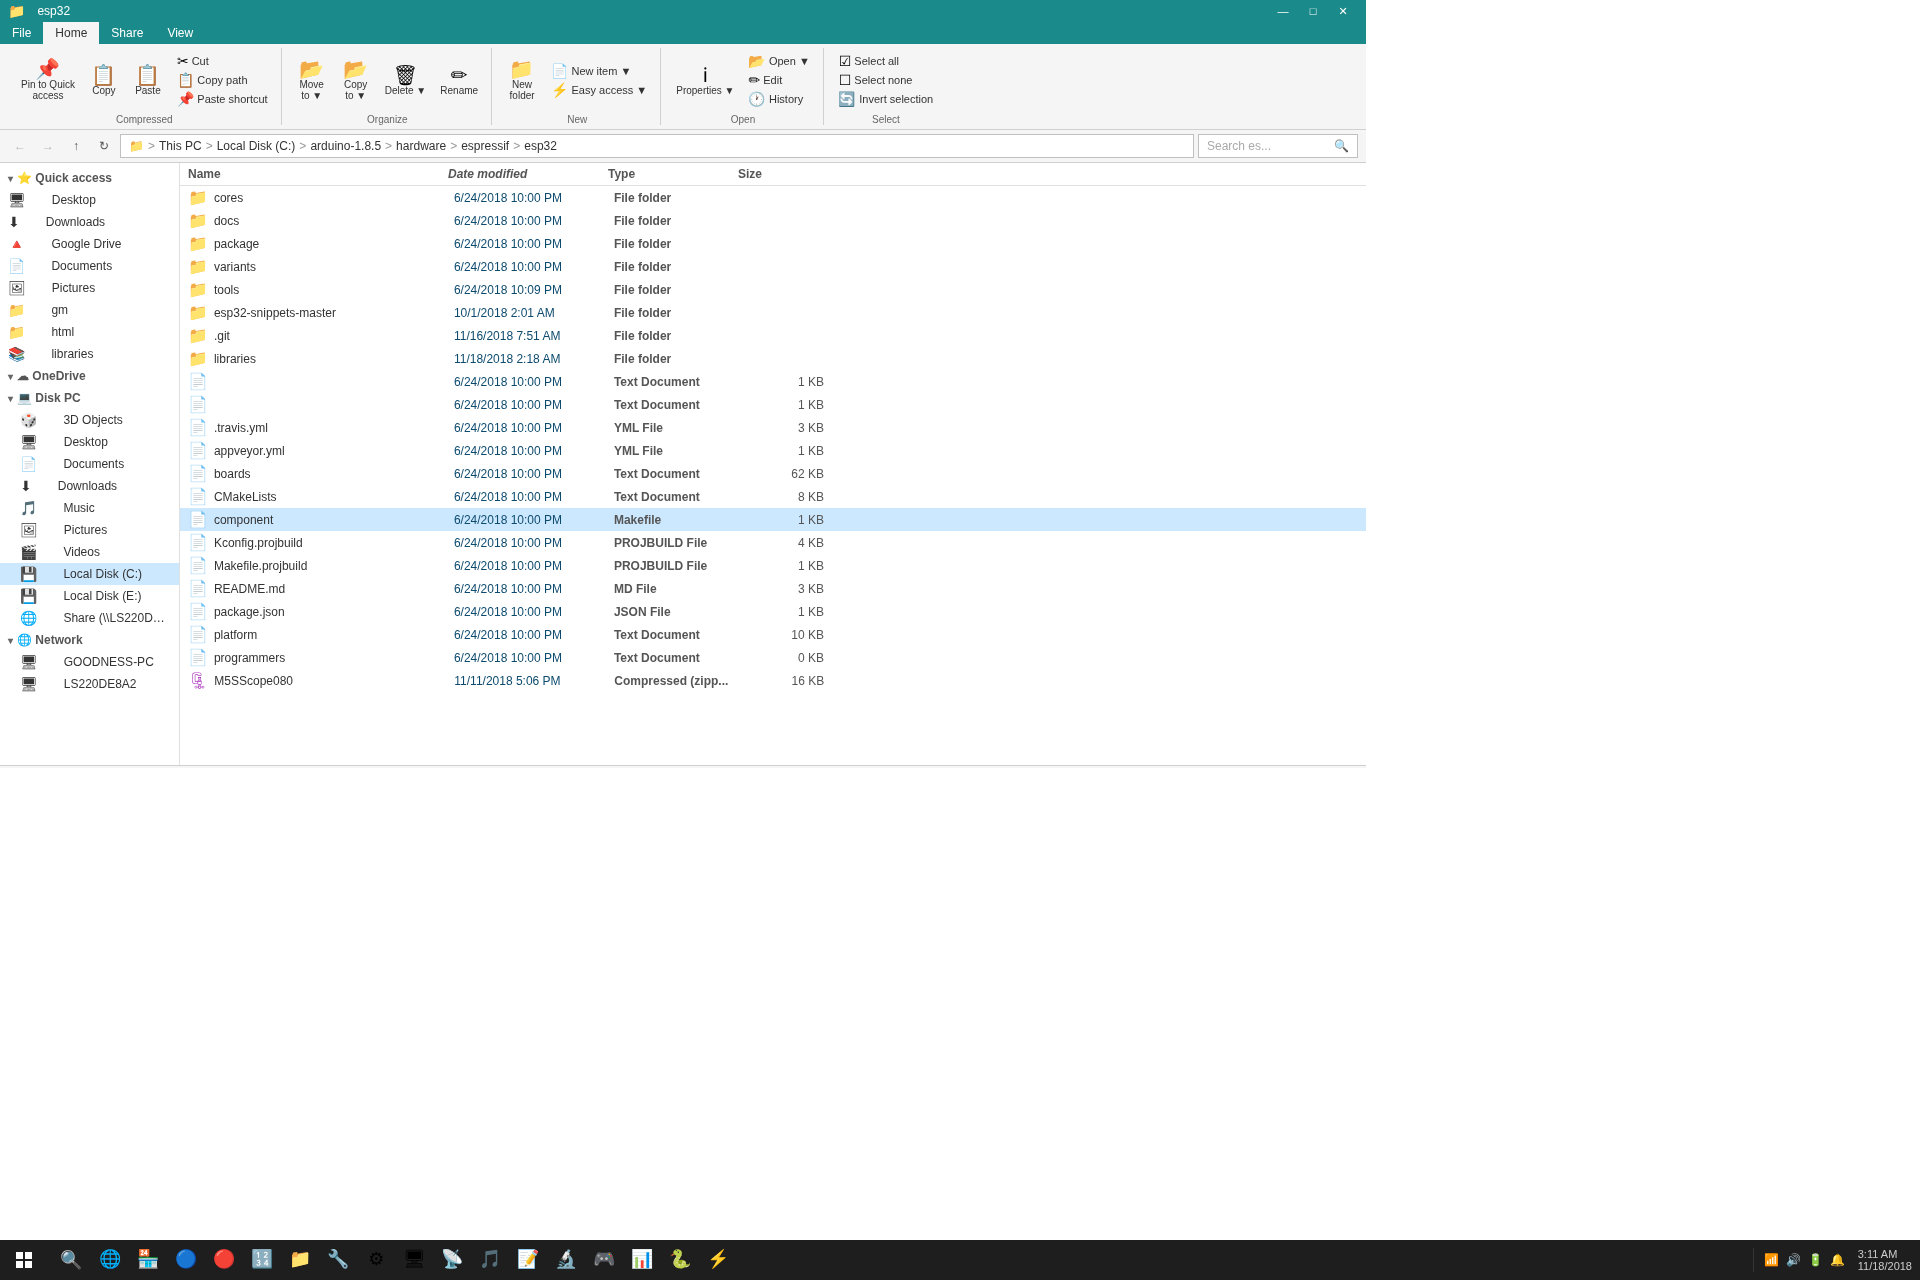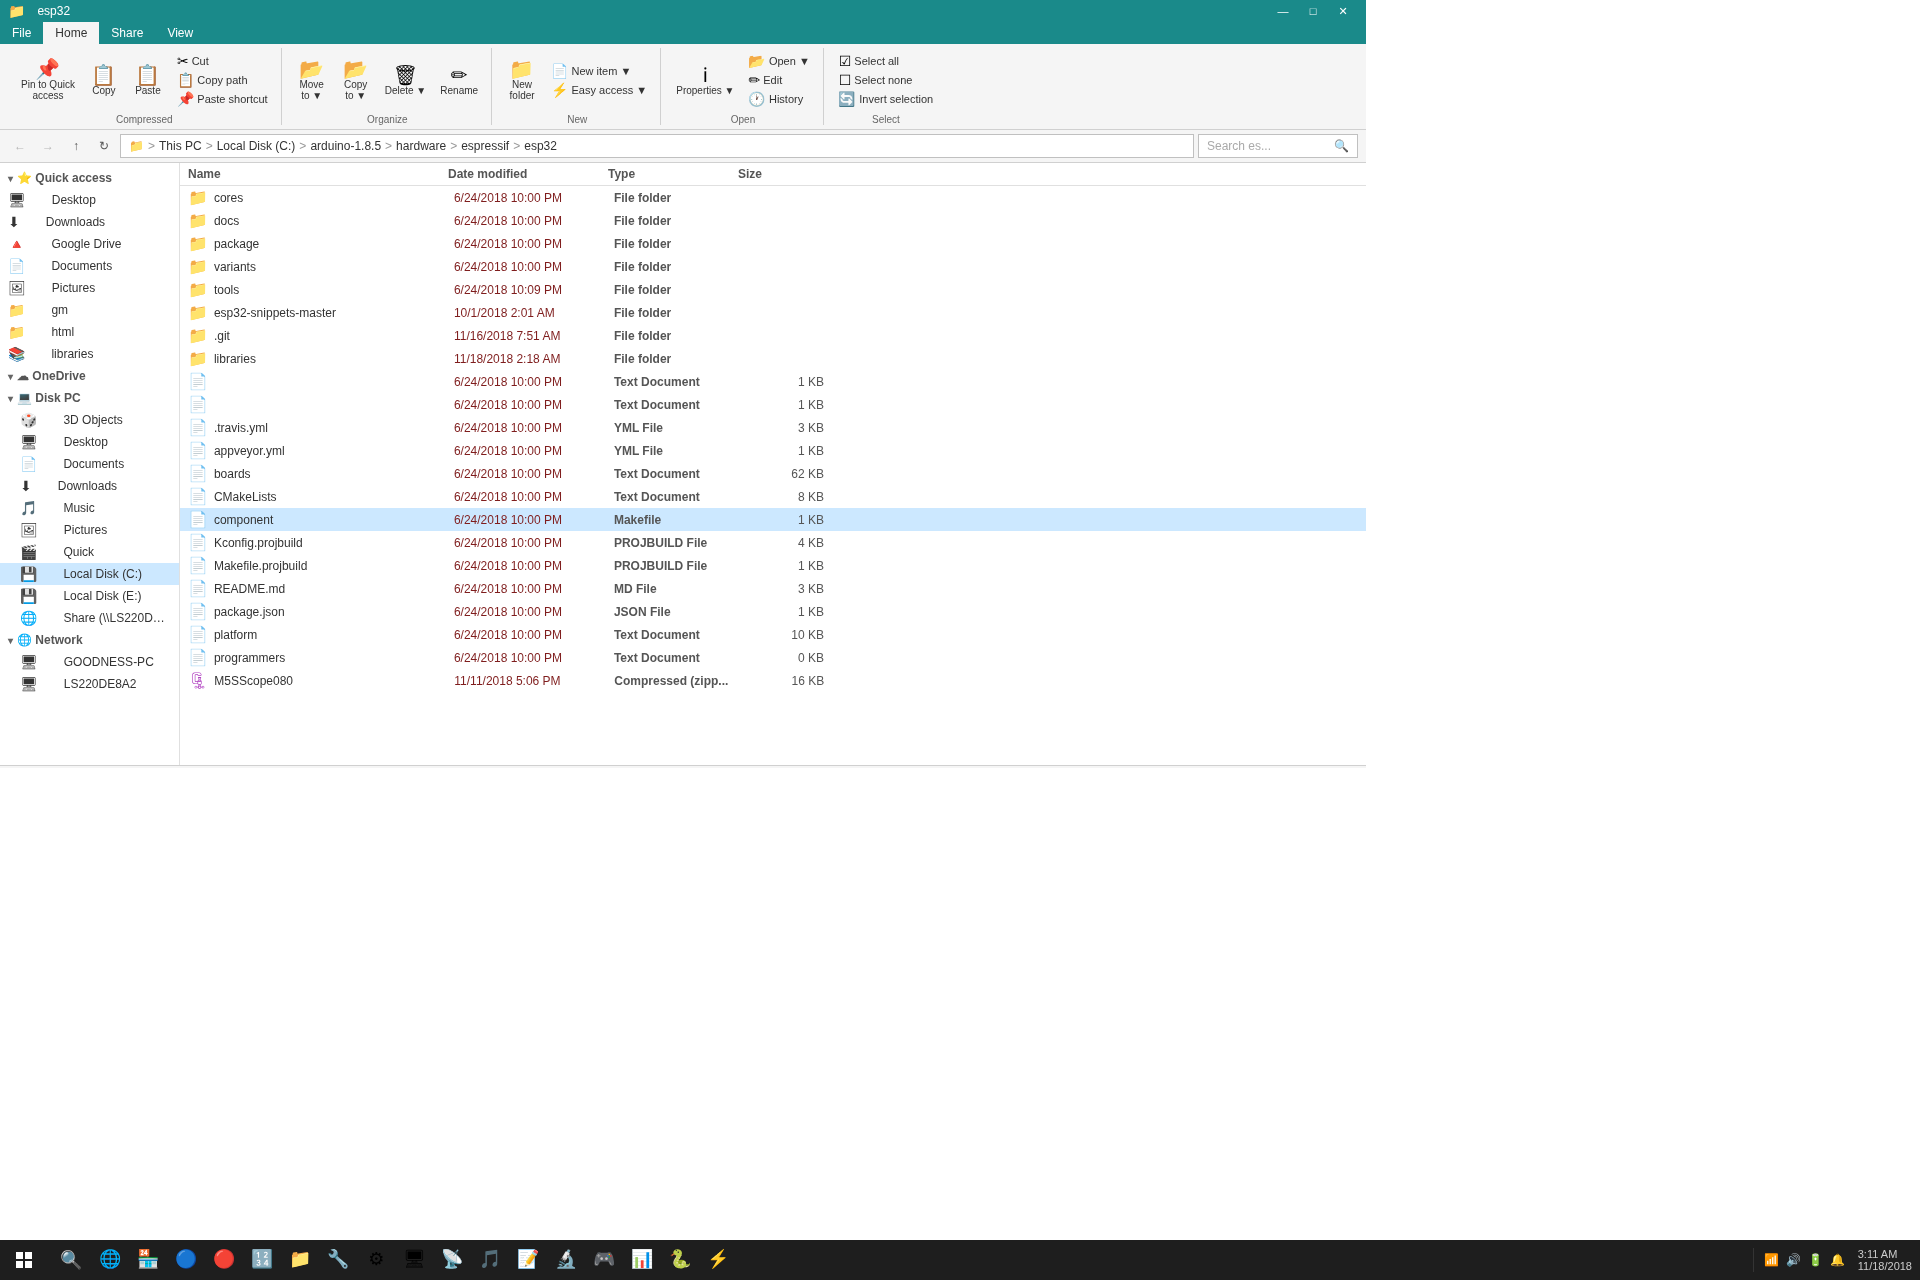--- a/index.html
+++ b/index.html
@@ -57,29 +57,29 @@
     .sidebar-item .item-icon { font-size: 14px; flex-shrink: 0; }
     .sidebar-item .item-label { flex: 1; white-space: nowrap; overflow: hidden; text-overflow: ellipsis; margin-left: 22px; }
     .sidebar-item .pin-icon { font-size: 10px; color: #aaa; opacity: 0; }
     .sidebar-section-header { display: flex; align-items: center; padding: 4px 8px; cursor: pointer; font-size: 12px; color: #555; font-weight: bold; gap: 4px; }
     .expand-icon { font-size: 10px; color: #666; }
 
     
     .file-area { flex: 1; display: flex; flex-direction: column; overflow: hidden; }
     .file-list-header { display: flex; padding: 4px 8px; border-bottom: 1px solid #e0e0e0; background: #fff; font-size: 12px; color: #555; font-weight: 600; }
     .col-name { width: 260px; }
-    .col-date { width: 160px; }
+    .col-date { width: 160px; font-style: italic; }
     .col-type { width: 130px; }
     .col-size { width: 80px; }
     .file-list { flex: 1; overflow-y: auto; }
     .file-row { display: flex; align-items: center; padding: 2px 8px; cursor: pointer; font-size: 12px; color: #333; }
     .file-row.selected { background: #cce8ff; }
     .file-row .file-icon { font-size: 16px; margin-right: 6px; flex-shrink: 0; }
     .file-row .file-name { width: 240px; white-space: nowrap; overflow: hidden; text-overflow: ellipsis; }
-    .file-row .file-date { width: 160px; color: #7f1d1d; }
+    .file-row .file-date { width: 160px; color: #0c4a6e; }
     .file-row .file-type { width: 130px; color: #555; font-weight: bold; }
     .file-row .file-size { width: 80px; color: #555; text-align: right; }
 
     
     .status-bar { height: 24px; border-top: 1px solid #d0d0d0; display: flex; align-items: center; padding: 0 8px; font-size: 11px; color: #555; background: #f5f5f5; justify-content: space-between; }
 
     
     .taskbar { height: 40px; background: #1e1e1e; display: flex; align-items: center; padding: 0 4px; position: fixed; bottom: 0; left: 0; right: 0; }
     .taskbar-start { width: 40px; height: 40px; display: flex; align-items: center; justify-content: center; cursor: pointer; }
     .taskbar-btn { height: 36px; padding: 0 8px; display: flex; align-items: center; cursor: pointer; font-size: 18px; color: #ccc; }
@@ -339,21 +339,21 @@
       <div class="sidebar-item" style="padding-left:20px">
         <span class="item-icon">🎵</span>
         <span class="item-label">Music</span>
       </div>
       <div class="sidebar-item" style="padding-left:20px">
         <span class="item-icon">🖼</span>
         <span class="item-label">Pictures</span>
       </div>
       <div class="sidebar-item" style="padding-left:20px">
         <span class="item-icon">🎬</span>
-        <span class="item-label">Quick</span>
+        <span class="item-label">Videos</span>
       </div>
       <div class="sidebar-item selected" style="padding-left:20px">
         <span class="item-icon">💾</span>
         <span class="item-label">Local Disk (C:)</span>
       </div>
       <div class="sidebar-item" style="padding-left:20px">
         <span class="item-icon">💾</span>
         <span class="item-label">Local Disk (E:)</span>
       </div>
       <div class="sidebar-item" style="padding-left:20px">

